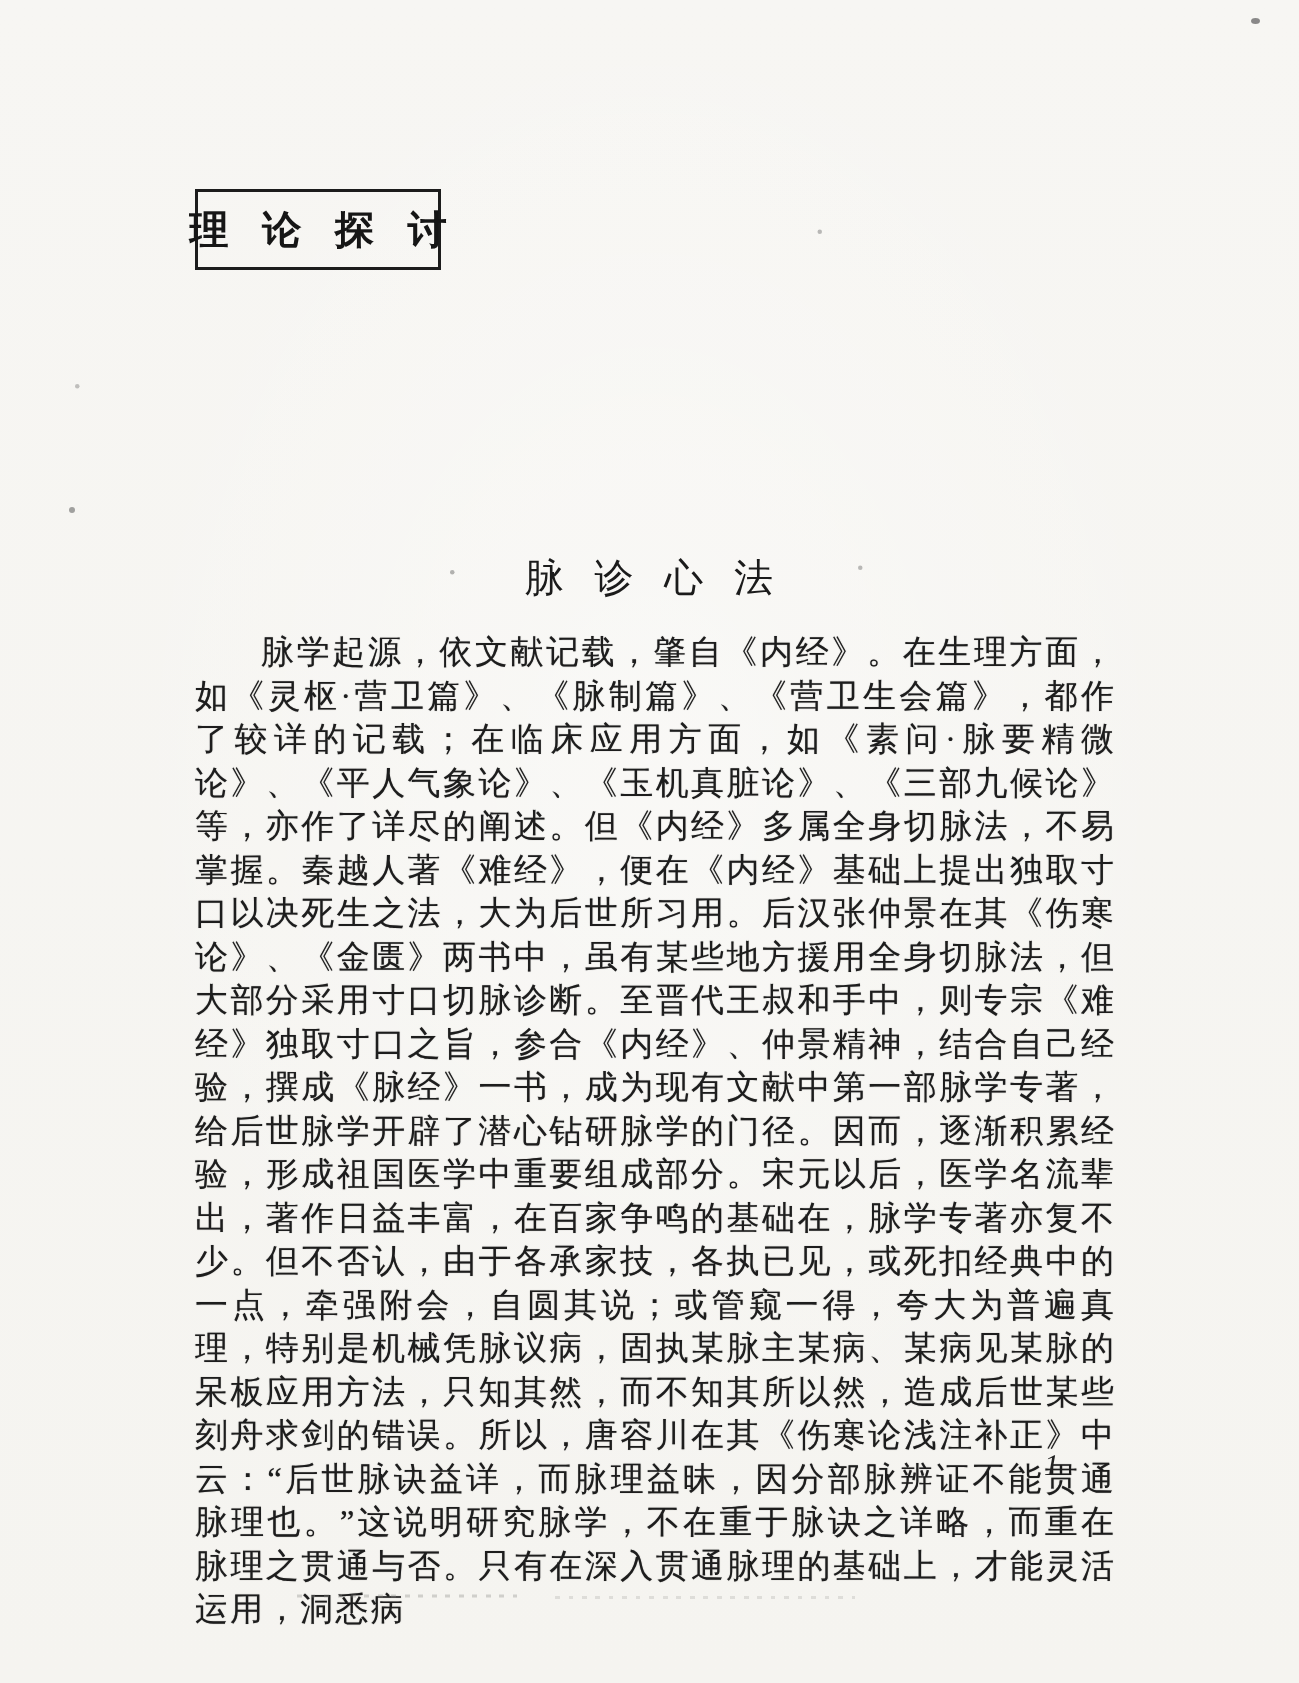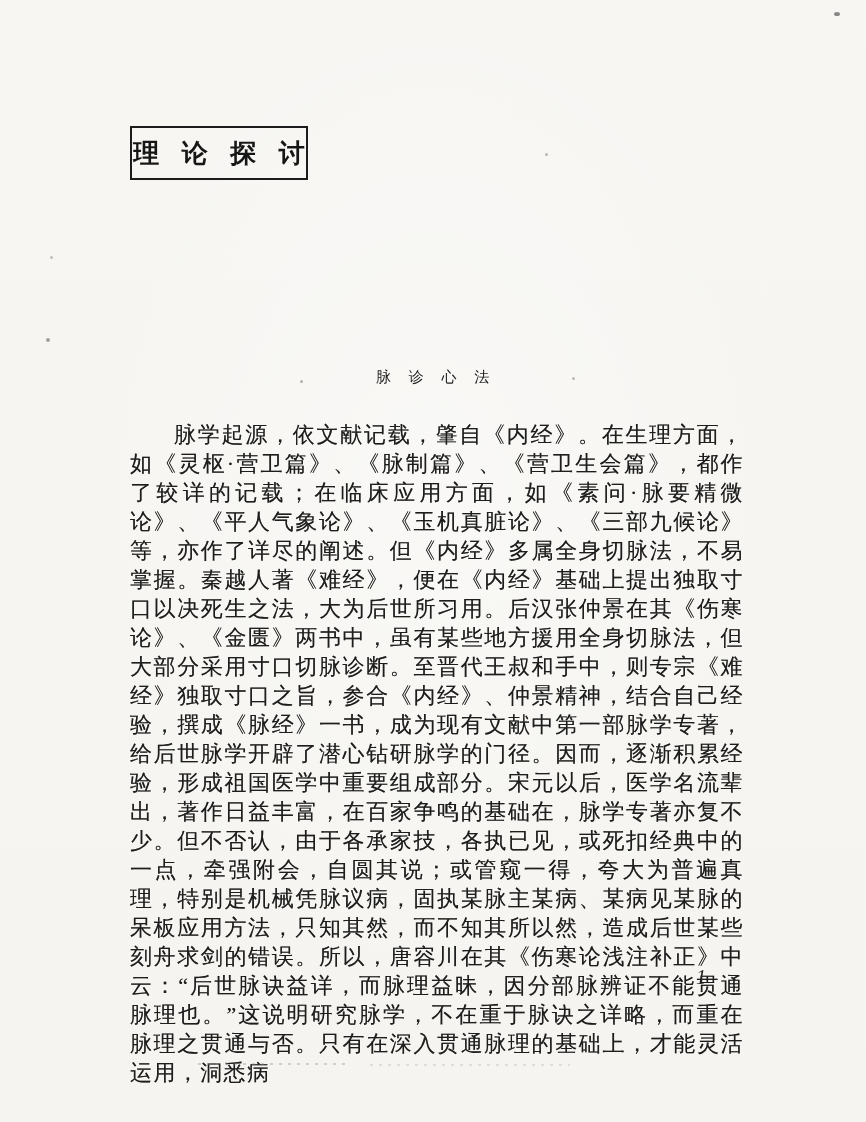--- a/index.html
+++ b/index.html
@@ -19,21 +19,21 @@
     inset: 0;
     background:
       radial-gradient(ellipse at 50% 45%, rgba(255,255,255,0.35) 0%, rgba(0,0,0,0) 60%),
       linear-gradient(#f7f6f3, #f5f4f0);
   }
   
   .header-box {
     position: absolute;
     left: 130px;
     top: 126px;
-    width: 178px;
+    width: 164px;
     height: 54px;
     border: 2px solid #1c1c1c;
     display: flex;
     align-items: center;
     justify-content: center;
     box-sizing: border-box;
   }
   .header-box span {
     font-size: 26px;
     font-weight: bold;
@@ -43,21 +43,21 @@
     white-space: nowrap;
   }
   
   .section-title {
     position: absolute;
     left: 130px;
     top: 368px;
     width: 612px;
     margin: 0;
     text-align: center;
-    font-size: 15px;
+    font-size: 26px;
     font-weight: normal;
     letter-spacing: 7px;
     color: #1b1b1b;
   }
   
   .body-text {
     position: absolute;
     left: 130px;
     top: 420px;
     width: 614px;

